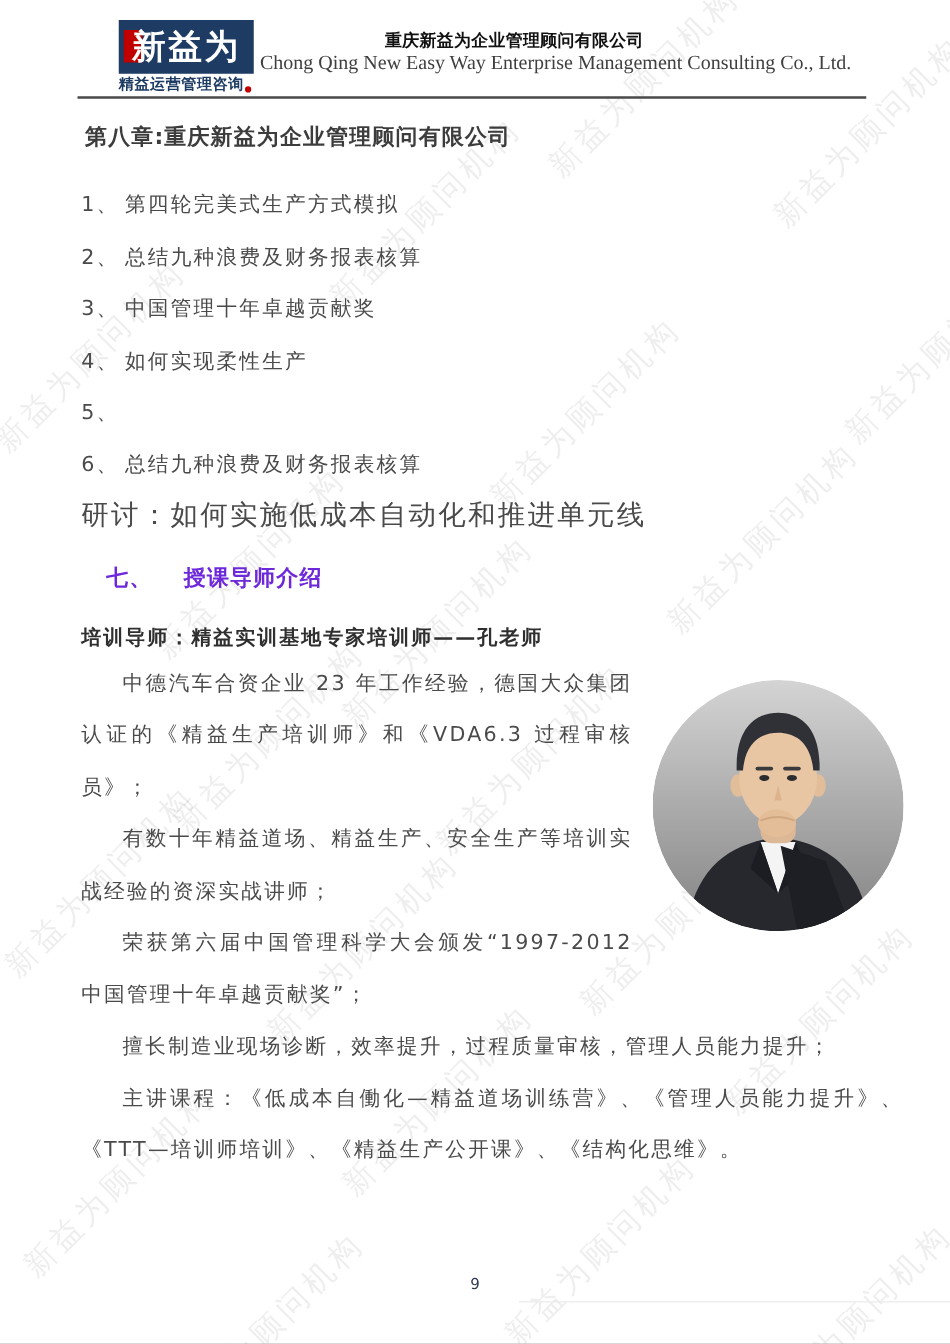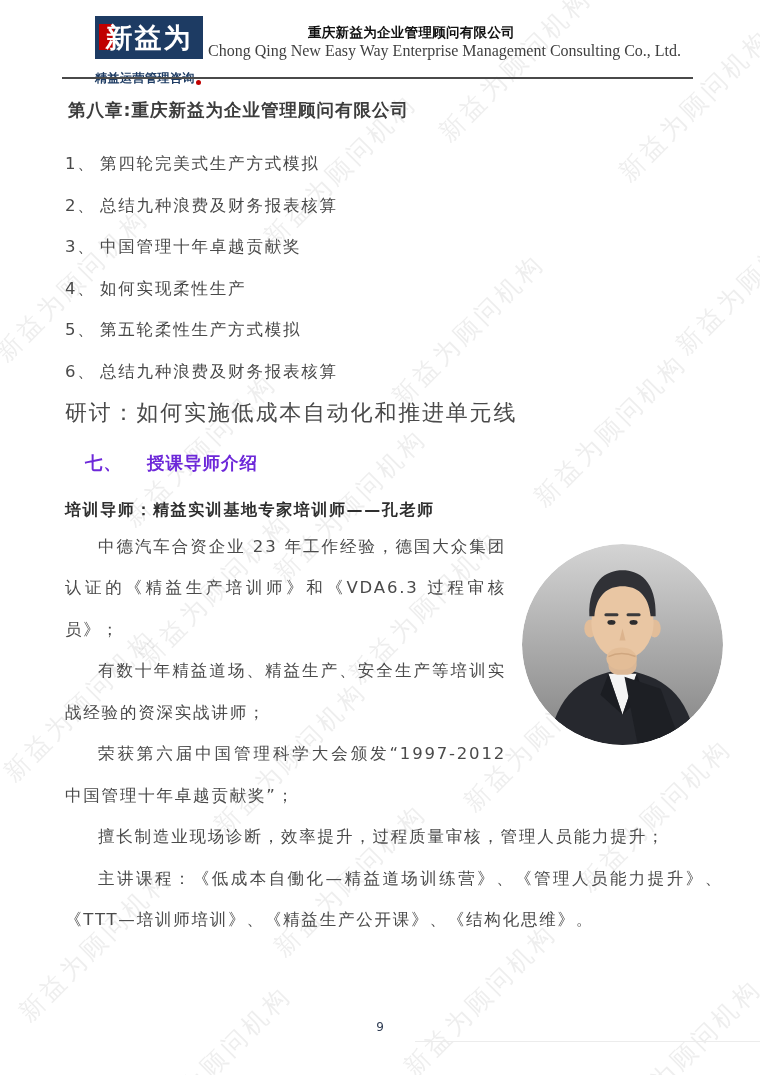--- a/index.html
+++ b/index.html
@@ -30,21 +30,21 @@
   .logo-box{
     position:relative;width:108px;height:43px;background:#1d3b63;
     display:flex;align-items:center;justify-content:center;overflow:hidden;
   }
   .logo-red{position:absolute;left:4px;top:8px;width:15px;height:26px;background:#c00000;}
   .logo-main{
     position:relative;color:#ffffff;font-weight:bold;font-size:27px;
     letter-spacing:2px;line-height:1;font-family:"DejaVu Sans",sans-serif;
   }
   .logo-sub{
-    margin-top:12px;color:#1d3b63;font-weight:bold;font-size:12px;
+    margin-top:1px;color:#1d3b63;font-weight:bold;font-size:12px;
     letter-spacing:0.5px;white-space:nowrap;line-height:14px;
   }
   .logo-dot{display:inline-block;width:5px;height:5px;border-radius:50%;background:#c00000;vertical-align:bottom;margin-left:1px;}
   .header-titles{position:absolute;left:205px;width:310px;top:24px;text-align:right;}
   .company-cn{font-size:13.5px;font-weight:bold;color:#111;letter-spacing:0.3px;white-space:nowrap;}
   .company-en{
     margin-top:0;font-size:16px;color:#3f3f3f;white-space:nowrap;
     font-family:"Liberation Serif","DejaVu Serif",serif;
     transform:translateX(3px);
   }
@@ -142,21 +142,20 @@
         <div class="list-row">
           <span class="list-num">3、</span>
           <span>中国管理十年卓越贡献奖</span>
         </div>
         <div class="list-row">
           <span class="list-num">4、</span>
           <span>如何实现柔性生产</span>
         </div>
         <div class="list-row">
           <span class="list-num">5、</span>
-          <span>第五轮柔性生产方式模拟</span>
         </div>
         <div class="list-row">
           <span class="list-num">6、</span>
           <span>总结九种浪费及财务报表核算</span>
         </div>
         <div class="discussion">研讨：如何实施低成本自动化和推进单元线</div>
       </div>
 
       <div class="section-heading">
         <span class="section-num">七、</span><span>授课导师介绍</span>

